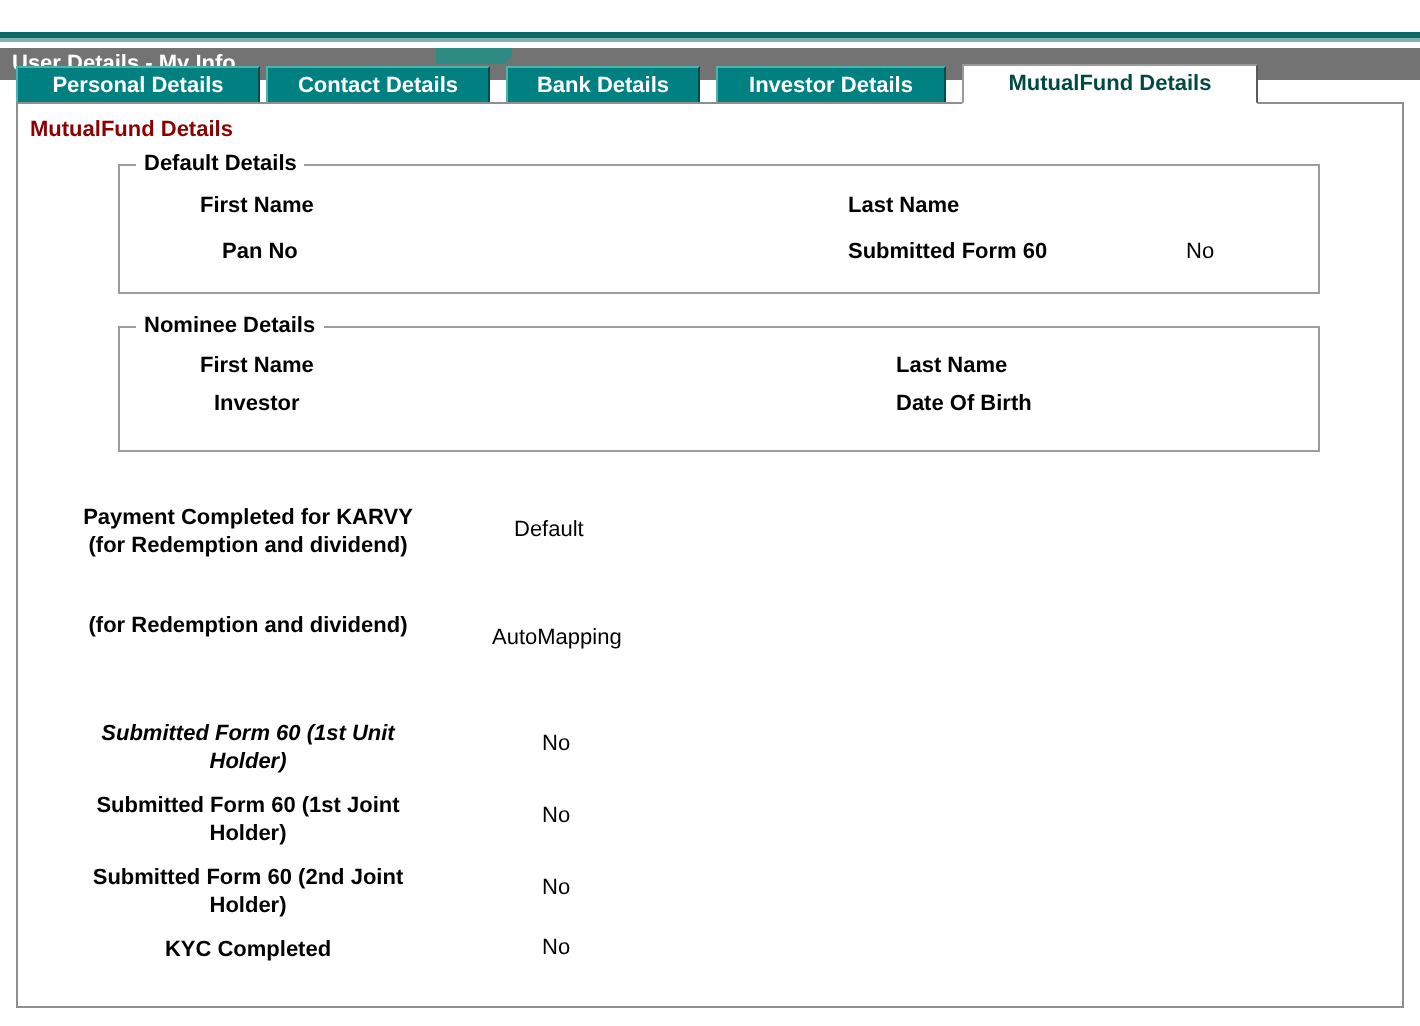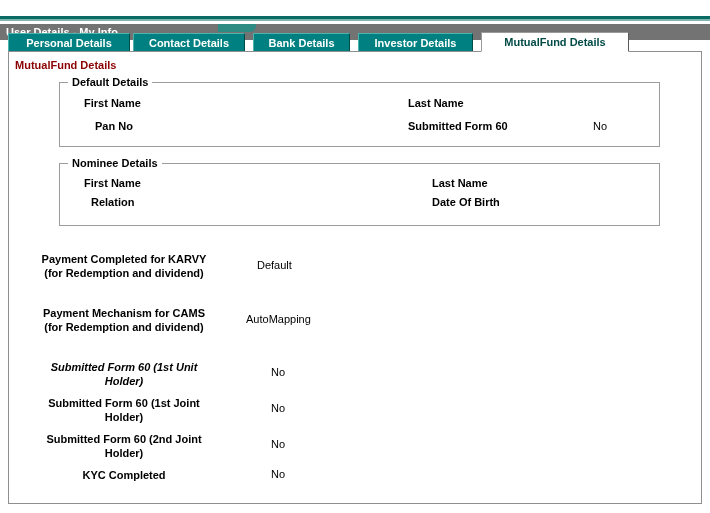--- a/index.html
+++ b/index.html
@@ -110,20 +110,21 @@
     font-weight: bold;
     color: #000000;
     white-space: nowrap;
   }
   .fld-label {
     position: absolute;
     font-size: 11px;
     font-weight: bold;
     color: #000000;
     white-space: nowrap;
+    margin-left: 16px;
   }
   .fld-value {
     position: absolute;
     font-size: 11px;
     color: #000000;
     white-space: nowrap;
   }
 
   
   .row-label {
@@ -193,35 +194,34 @@
 
     <div class="groupbox" style="left:50px; top:111px; width:601px; height:63px;">
       <div class="gb-legend">Nominee Details</div>
 
       <div class="fld-label" style="left:24px; top:13px;">First Name</div>
       <div class="fld-value" style="left:175px; top:13px;"></div>
 
       <div class="fld-label" style="left:372px; top:13px;">Last Name</div>
       <div class="fld-value" style="left:500px; top:13px;"></div>
 
-      <div class="fld-label" style="left:31px; top:32px;">Relation</div>
+      <div class="fld-label" style="left:31px; top:32px;">Investor</div>
       <div class="fld-value" style="left:175px; top:32px;"></div>
 
       <div class="fld-label" style="left:372px; top:32px;">Date Of Birth</div>
       <div class="fld-value" style="left:500px; top:32px;"></div>
     </div>
 
     <div class="row-label" style="left:10px; top:200px; width:210px;">
       <div>Payment Completed for KARVY</div>
       <div>(for Redemption and dividend)</div>
     </div>
     <div class="row-value" style="left:248px; top:207px;">Default</div>
 
     <div class="row-label" style="left:10px; top:254px; width:210px;">
-      <div>Payment Mechanism for CAMS</div>
       <div>(for Redemption and dividend)</div>
     </div>
     <div class="row-value" style="left:237px; top:261px;">AutoMapping</div>
 
     <div class="row-label" style="left:10px; top:308px; width:210px;font-style:italic;">
       <div>Submitted Form 60 (1st Unit</div>
       <div>Holder)</div>
     </div>
     <div class="row-value" style="left:262px; top:314px;">No</div>
 

